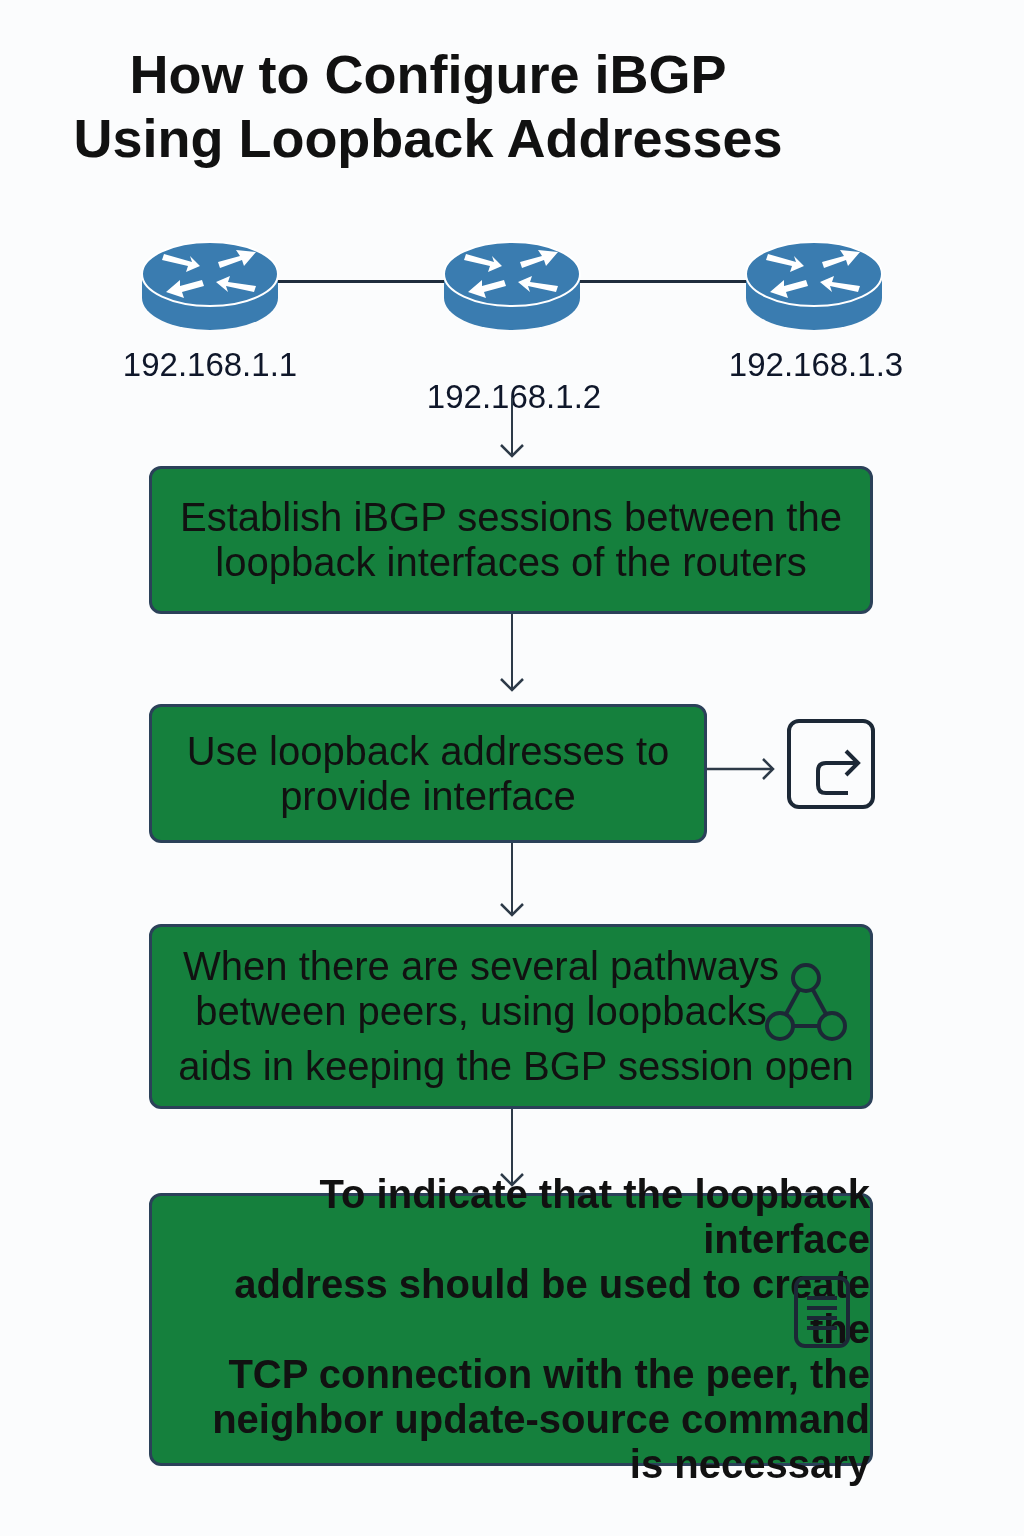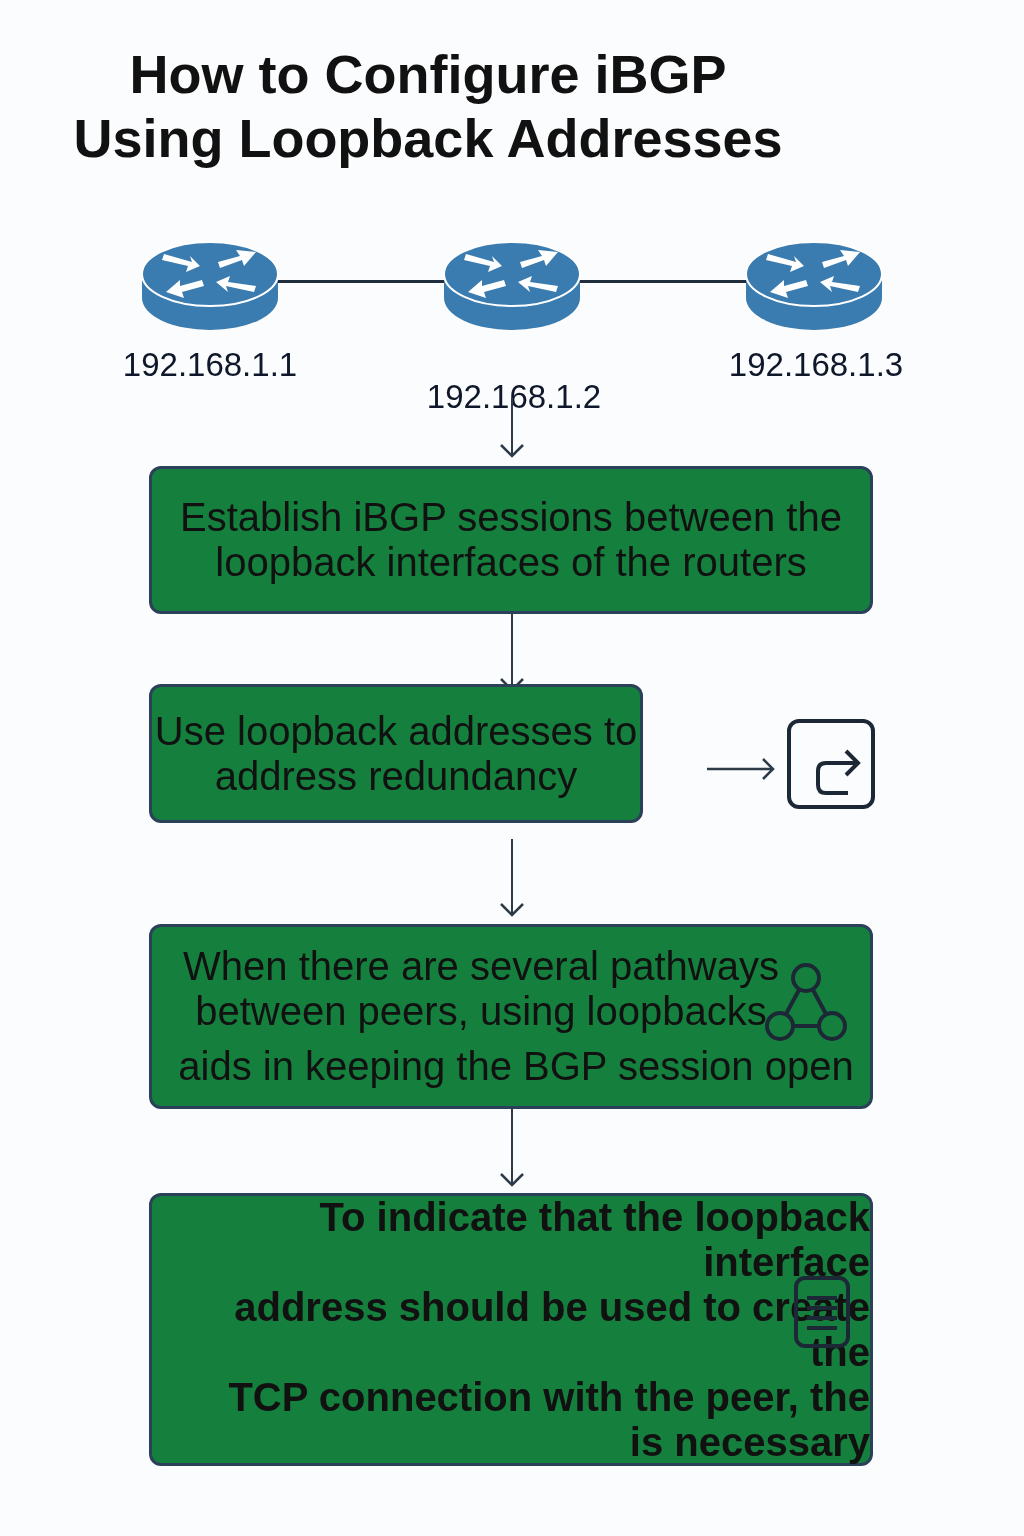--- a/index.html
+++ b/index.html
@@ -92,24 +92,24 @@
     <polyline points="1,1 12,12 23,1" fill="none" stroke="#2d3a48" stroke-width="2.5"></polyline>
   </svg>
 
 <div class="box" style="left:149px; top:466px; width:724px; height:148px;">
   <div class="txt">
     <div>Establish iBGP sessions between the</div>
     <div>loopback interfaces of the routers</div>
   </div>
 </div>
 
-<div class="box" style="left:149px; top:684px; width:494px; height:139px;align-items:center;">
+<div class="box" style="left:149px; top:704px; width:558px; height:139px;align-items:center;">
   <div class="txt">
     <div>Use loopback addresses to</div>
-    <div>address redundancy</div>
+    <div>provide interface</div>
   </div>
 </div>
 <svg class="side-icon" style="left:707px; top:756px;" width="70" height="26" viewBox="0 0 70 26">
   <line x1="0" y1="13" x2="66" y2="13" stroke="#2d3a48" stroke-width="2.5"></line>
   <polyline points="56,3 66,13 56,23" fill="none" stroke="#2d3a48" stroke-width="2.5"></polyline>
 </svg>
 <svg class="side-icon" style="left:786px; top:718px;" width="90" height="92" viewBox="0 0 90 92">
   <rect x="3" y="3" width="84" height="86" rx="10" fill="none" stroke="#1c2836" stroke-width="4"></rect>
   <path d="M62 75 L40 75 Q32 75 32 67 L32 53 Q32 45 40 45 L72 45" fill="none" stroke="#1c2836" stroke-width="4"></path>
   <polyline points="60,33 72,45 60,57" fill="none" stroke="#1c2836" stroke-width="4"></polyline>
@@ -129,20 +129,21 @@
   <line x1="35" y1="28" x2="22" y2="52" stroke="#1c2836" stroke-width="4"></line>
   <line x1="49" y1="28" x2="62" y2="52" stroke="#1c2836" stroke-width="4"></line>
   <line x1="29" y1="64" x2="55" y2="64" stroke="#1c2836" stroke-width="4"></line>
 </svg>
 
 <div class="box" style="left:149px; top:1193px; width:724px; height:273px; align-items:center;">
   <div class="txt" style="text-align:right; padding-left:34px;font-weight:bold;">
     <div>To indicate that the loopback interface</div>
     <div>address should be used to create the</div>
     <div>TCP connection with the peer, the</div>
+    <div>neighbor update-source command</div>
     <div>is necessary</div>
   </div>
 </div>
 <svg class="side-icon" style="left:792px; top:1274px;" width="60" height="76" viewBox="0 0 60 76">
   <rect x="4" y="4" width="52" height="68" rx="9" fill="none" stroke="#1c2836" stroke-width="4"></rect>
   <line x1="15" y1="24" x2="45" y2="24" stroke="#1c2836" stroke-width="4"></line>
   <line x1="15" y1="34" x2="45" y2="34" stroke="#1c2836" stroke-width="4"></line>
   <line x1="15" y1="44" x2="45" y2="44" stroke="#1c2836" stroke-width="4"></line>
   <line x1="15" y1="54" x2="45" y2="54" stroke="#1c2836" stroke-width="4"></line>
 </svg>

